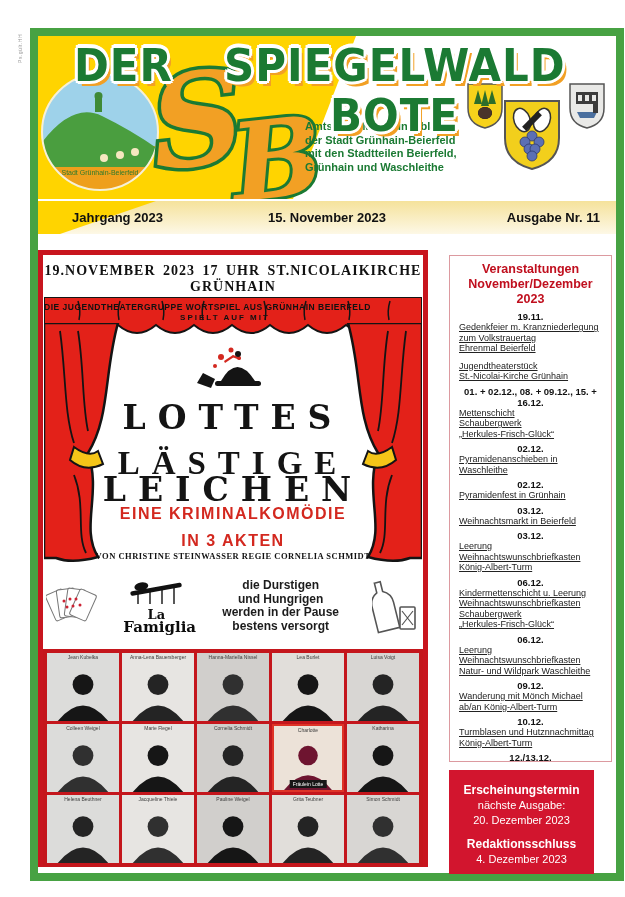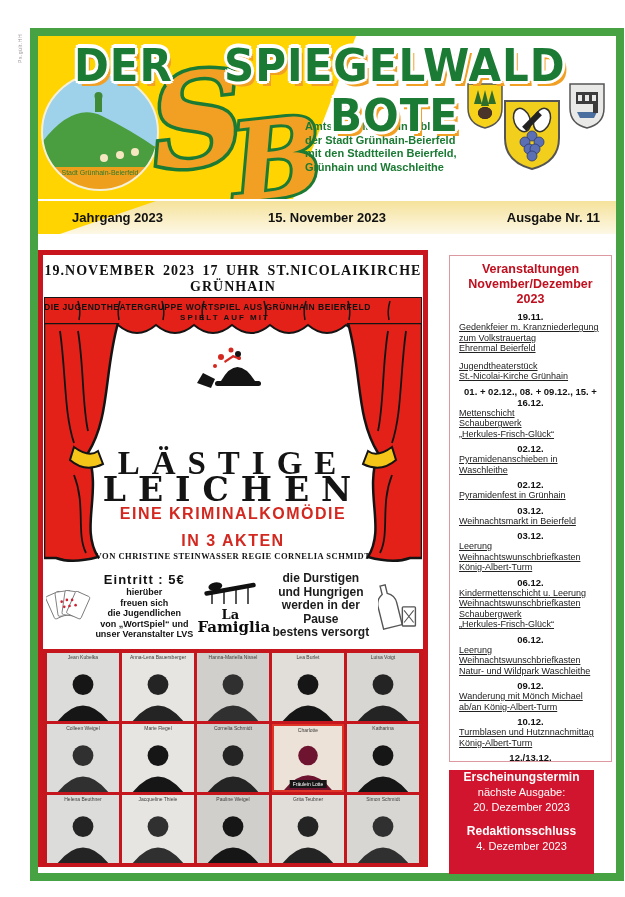--- a/index.html
+++ b/index.html
@@ -88,21 +88,21 @@
   
   .sidebar{position:absolute;left:411px;top:21px;width:163px;height:507px;
            border:1px solid #dc9aa0;background:#fff;box-sizing:border-box;
            padding:6px 9px;overflow:hidden;}
   .sb-title{text-align:center;color:#c00f1e;font-weight:bold;font-size:12.5px;line-height:15px;}
   .ev-date{font-weight:bold;font-size:9.5px;color:#111;margin-top:4px;line-height:11px;text-align:center;}
   .ev-line{font-size:9px;color:#222;line-height:10.5px;text-decoration:underline;}
   .ev-gap{margin-top:7px;}
   
   .infobox{position:absolute;left:411px;top:536px;width:145px;height:104px;
-           background:#d2152e;color:#fff;text-align:center;box-sizing:border-box;}
+           background:#d2152e;color:#fff;text-align:center;box-sizing:border-box;padding-top:13px;}
   .ib-h{font-weight:bold;font-size:12px;line-height:15px;}
   .ib-l{font-size:11px;line-height:15px;}
   .ib-sp{height:9px;}
 </style>
 </head>
 <body>
 
 <div class="page">
   <div class="imprint">Ps.gült.HH</div>
 
@@ -238,20 +238,21 @@
                 <circle cx="48" cy="17" r="2"></circle>
               <path d="M33,20 l9,-6 1,2 -9,6 Z"></path>
                 <path d="M42,14 l8,3 -1,2 -8,-3 Z"></path>
             </g>
             <path d="M30,40 Q46,12 64,40 Z" fill="#141414"></path>
             <circle cx="47" cy="13" r="3" fill="#141414"></circle>
             <rect x="24" y="40" width="46" height="5" rx="2.5" fill="#141414"></rect>
             <path d="M12,32 l12,6 -4,9 -14,-5 Z" fill="#141414"></path>
           </svg>
 
+          <div class="p-title tl0">LOTTES</div>
           <div class="p-title tl1">LÄSTIGE</div>
           <div class="p-title tl2">LEICHEN</div>
 
           <div class="p-sub sl0">EINE KRIMINALKOMÖDIE</div>
           <div class="p-sub sl1">IN 3 AKTEN</div>
 
           <div class="credits">VON CHRISTINE STEINWASSER REGIE CORNELIA SCHMIDT</div>
         </div>
 
         <div class="inforow">
@@ -265,28 +266,20 @@
             <g fill="#c23">
               <circle cx="18" cy="22" r="1.5"></circle>
                 <circle cx="24" cy="20" r="1.5"></circle>
                 <circle cx="30" cy="20" r="1.5"></circle>
               <circle cx="21" cy="28" r="1.5"></circle>
                 <circle cx="27" cy="27" r="1.5"></circle>
                 <circle cx="34" cy="26" r="1.5"></circle>
             </g>
           </svg>
 
-          <div class="ticket">
-            <div class="big">Eintritt : 5€</div>
-            <div class="sm">hierüber</div>
-            <div class="sm">freuen sich</div>
-            <div class="sm">die Jugendlichen</div>
-            <div class="sm">von „WortSpiel“ und</div>
-            <div class="sm">unser Veranstalter LVS</div>
-          </div>
 
           <div class="famiglia">
             <svg width="64" height="26" viewBox="0 0 64 26">
               <g transform="rotate(-10 32 10)">
                 <ellipse cx="18" cy="5" rx="7" ry="4" fill="#111"></ellipse>
                 <rect x="6" y="8" width="52" height="4.5" rx="2" fill="#111"></rect>
               </g>
               <g stroke="#111" stroke-width="1.4">
                 <line x1="14" y1="12" x2="14" y2="25"></line>
                   <line x1="26" y1="11" x2="26" y2="25"></line>

